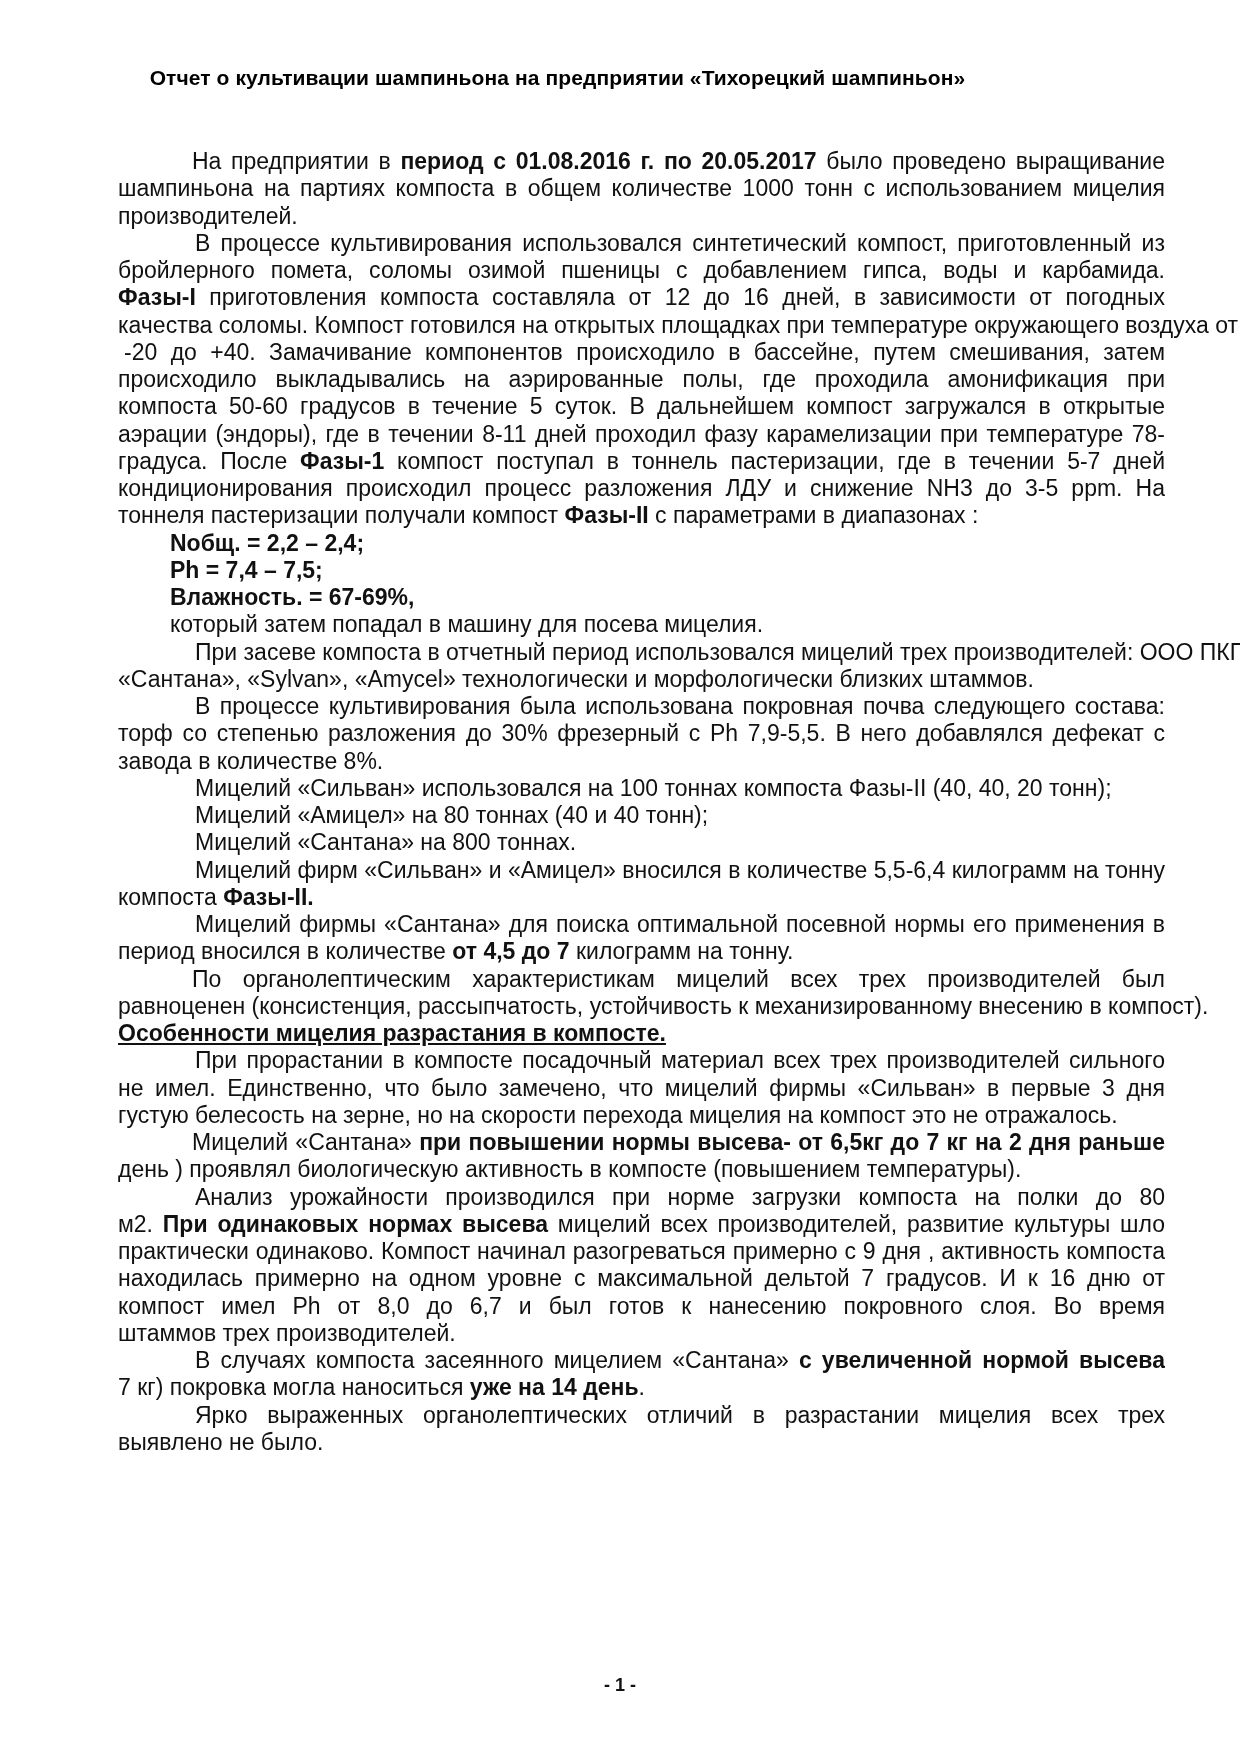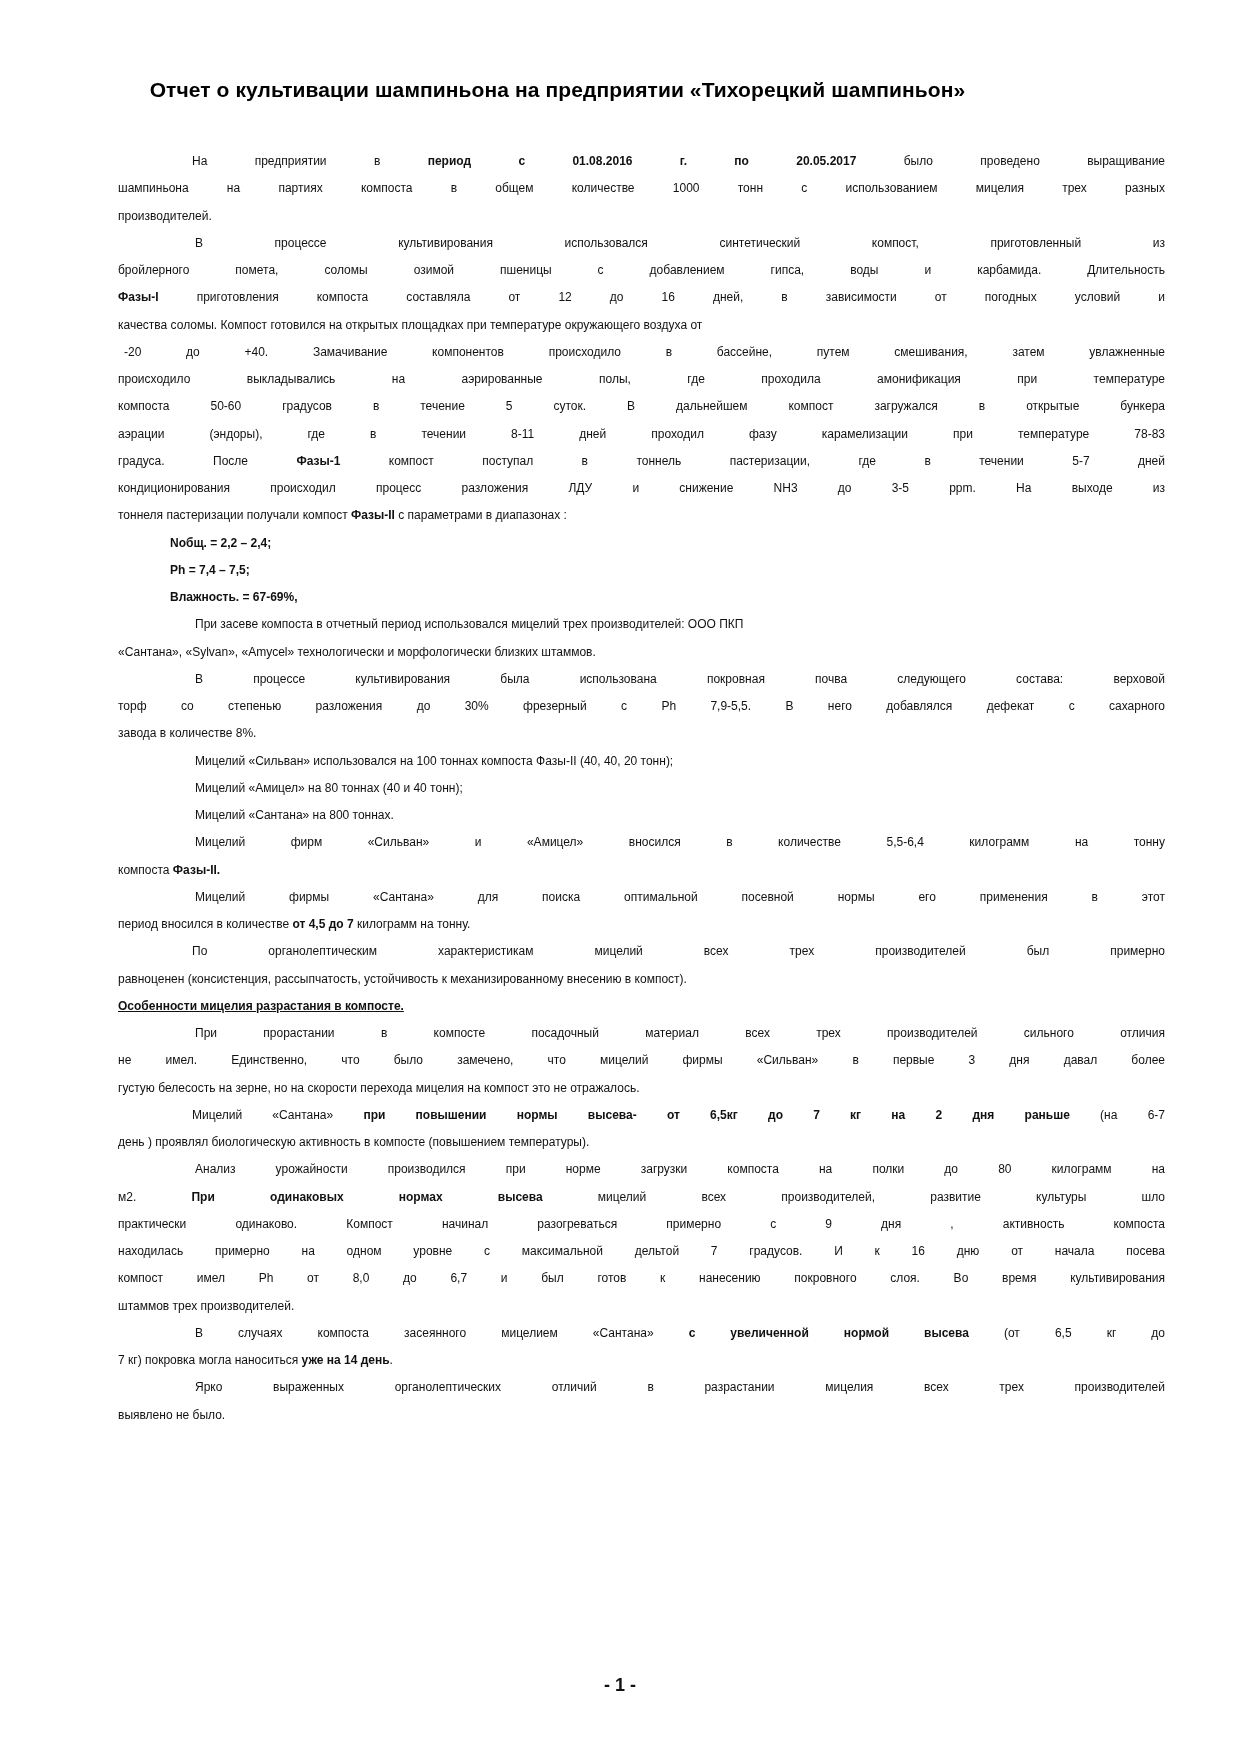--- a/index.html
+++ b/index.html
@@ -1,22 +1,22 @@
 <!DOCTYPE html>
 <html><head>
 <meta charset="utf-8">
 <style>
   html, body { margin: 0; padding: 0; background: #ffffff; }
   body { width: 1240px; height: 1754px; position: relative; overflow: hidden;
          font-family: "Liberation Sans", "DejaVu Sans", sans-serif; color: #111; }
   .page { position: absolute; left: 0; top: 0; width: 1240px; height: 1754px; background: #fff; }
-  .title { position: absolute; left: 0; width: 1115px; top: 78px; text-align: center;
+  .title { position: absolute; left: 0; width: 1115px; top: 66px; text-align: center;
            font-weight: bold; font-size: 21px; letter-spacing: 0.1px; color: #000; }
   .body { position: absolute; left: 118px; top: 148px; width: 1047px; }
-  .line { height: 27.25px; line-height: 27.25px; font-size: 12px; white-space: nowrap;
+  .line { height: 27.25px; line-height: 27.25px; font-size: 23px; white-space: nowrap;
           position: relative; }
   .line.j { text-align: justify; text-align-last: justify; white-space: normal; overflow: hidden; }
   .line.ind { padding-left: 74px; }
   .line.ind2 { padding-left: 77px; }
   .line.sub { padding-left: 52px; }
   .line.lead { padding-left: 6px; }
   b { font-weight: bold; }
   u { }
   .pagenum { position: absolute; left: 0; width: 1240px; top: 1675px; text-align: center;
              font-weight: bold; font-size: 18px; }
@@ -37,20 +37,21 @@
       <div class="line j lead"><span>-20 до +40. Замачивание компонентов происходило в бассейне, путем смешивания, затем увлажненные</span></div>
       <div class="line j"><span>происходило выкладывались на аэрированные полы, где проходила амонификация при температуре</span></div>
       <div class="line j"><span>компоста 50-60 градусов в течение 5 суток. В дальнейшем компост загружался в открытые бункера</span></div>
       <div class="line j"><span>аэрации (эндоры),  где в течении 8-11 дней проходил фазу карамелизации при температуре 78-83</span></div>
       <div class="line j"><span>градуса. После </span><b>Фазы-1</b><span> компост поступал в тоннель пастеризации,  где в течении 5-7 дней</span></div>
       <div class="line j"><span>кондиционирования происходил процесс разложения ЛДУ и снижение NH3 до 3-5 ppm. На выходе из</span></div>
       <div class="line "><span>тоннеля пастеризации получали  компост </span><b>Фазы-II</b><span> с параметрами в диапазонах :</span></div>
       <div class="line sub"><b>Nобщ. = 2,2 – 2,4;</b></div>
       <div class="line sub"><b> Ph = 7,4 – 7,5;</b></div>
       <div class="line sub"><b> Влажность. = 67-69%,</b></div>
+      <div class="line sub"><span>который  затем попадал в машину для посева мицелия.</span></div>
       <div class="line ind2"><span>При засеве компоста в отчетный период использовался мицелий трех производителей: ООО ПКП</span></div>
       <div class="line "><span>«Сантана», «Sylvan», «Amycel» технологически и морфологически близких штаммов.</span></div>
       <div class="line j ind2"><span>В процессе культивирования была использована покровная почва следующего состава: верховой</span></div>
       <div class="line j"><span>торф со степенью разложения до 30% фрезерный с Ph 7,9-5,5. В него добавлялся дефекат с сахарного</span></div>
       <div class="line "><span>завода в количестве 8%.</span></div>
       <div class="line ind2"><span>Мицелий «Сильван»  использовался   на 100 тоннах компоста Фазы-II (40,  40,  20 тонн);</span></div>
       <div class="line ind2"><span>Мицелий «Амицел» на 80 тоннах (40 и 40 тонн);</span></div>
       <div class="line ind2"><span>Мицелий «Сантана» на 800 тоннах.</span></div>
       <div class="line j ind2"><span>Мицелий фирм «Сильван» и «Амицел» вносился в количестве 5,5-6,4 килограмм на тонну</span></div>
       <div class="line "><span>компоста </span><b>Фазы-II.</b></div>

